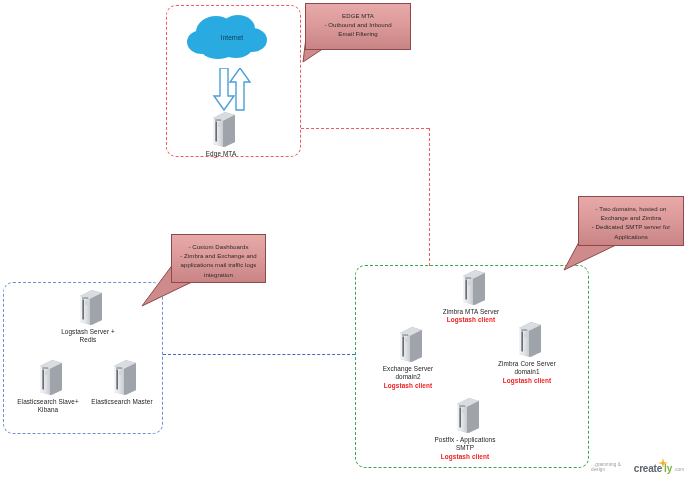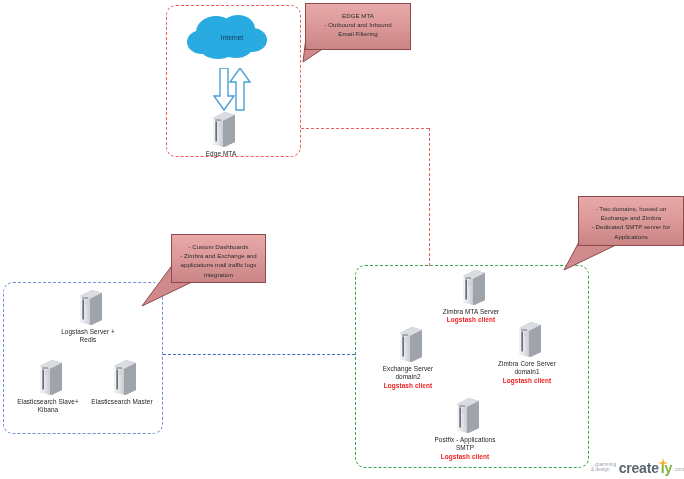--- a/index.html
+++ b/index.html
@@ -133,21 +133,21 @@
     align-items: flex-end;
     gap: 2px;
   }
   .watermark .wm-small {
     font-size: 4.6px;
     color: #9aa0a6;
     letter-spacing: 0.1px;
     padding-bottom: 0.5px;
   }
   .watermark .wm-brand {
-    font-size: 14px;
+    font-size: 10px;
     font-weight: bold;
     letter-spacing: -0.2px;
     line-height: 9px;
   }
   .watermark .wm-create { color: #5b6670; }
   .watermark .wm-ly { color: #7cb23a; }
   .watermark .wm-com {
     font-size: 4.6px;
     color: #9aa0a6;
     padding-bottom: 0.5px;

